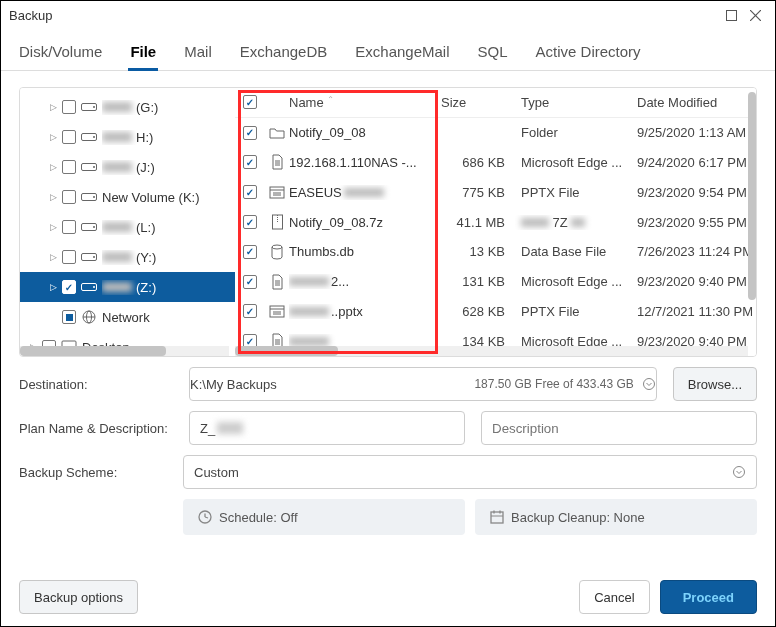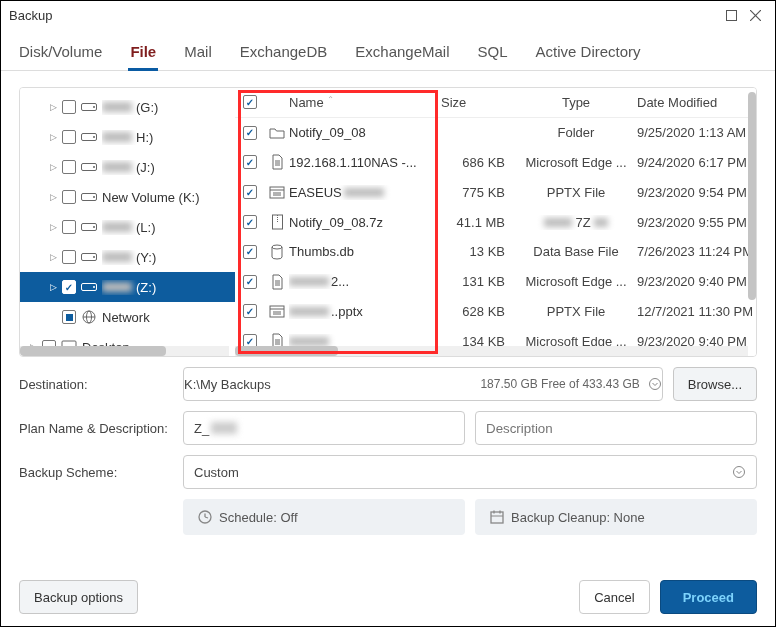--- a/index.html
+++ b/index.html
@@ -3,21 +3,21 @@
 <meta charset="utf-8">
 <style>
   * { box-sizing: border-box; }
   html, body { margin: 0; padding: 0; font-family: "Segoe UI", Arial, sans-serif; font-size: 13px; color: #333; background: #fff; }
   .window { width: 776px; height: 627px; border: 1px solid #000; display: flex; flex-direction: column; }
   .titlebar { display: flex; align-items: center; height: 28px; padding: 0 8px; }
   .titlebar .title { font-size: 13px; flex: 1; }
   .titlebar .tb-btn { width: 24px; height: 24px; display: flex; align-items: center; justify-content: center; color: #555; cursor: pointer; }
   .tabs { display: flex; gap: 28px; padding: 8px 18px 0 18px; border-bottom: 1px solid #ddd; }
   .tab { font-size: 15px; color: #555; padding: 6px 0 10px 0; position: relative; cursor: pointer; text-align: center; }
-  .tab.active { color: #7f1d1d; font-weight: 600; }
+  .tab.active { color: #000000; font-weight: 600; }
   .tab.active::after { content: ""; position: absolute; left: -2px; right: -2px; bottom: -1px; height: 3px; background: #0a5ba3; }
   .body { flex: 1; padding: 16px 18px 10px 18px; display: flex; flex-direction: column; gap: 10px; overflow: hidden; }
   .panes { display: flex; gap: 0; height: 270px; border: 1px solid #dcdcdc; border-radius: 4px; overflow: hidden; position: relative; }
   .tree { width: 215px; overflow: auto; padding: 4px 0; background: #fff; position: relative; }
   .tree-row { display: flex; align-items: center; height: 30px; padding-left: 10px; gap: 4px; cursor: pointer; }
   .tree-row.indent2 { padding-left: 30px; }
   .tree-row.selected { background: #0d5c9e; color: #fff; }
   .tree-row .exp { width: 8px; color: #888; font-size: 9px; }
   .tree-row.selected .exp { color: #fff; }
   .tree-row .cb { width: 14px; height: 14px; border: 1px solid #777; background: #fff; border-radius: 2px; display: flex; align-items: center; justify-content: center; font-size: 10px; color: #0d5c9e; }
@@ -31,32 +31,32 @@
   .tree-hscroll { position: absolute; left: 0; right: 6px; bottom: 0; height: 10px; background: #f0f0f0; }
   .tree-hscroll .thumb { position: absolute; left: 0; width: 70%; top: 0; bottom: 0; background: #c4c4c4; border-radius: 4px; }
 
   .list { flex: 1; display: flex; flex-direction: column; background: #fff; min-width: 0; position: relative; }
   .list-head, .list-row { display: flex; align-items: center; height: 30px; }
   .list-head { border-bottom: 1px solid #eee; color: #444; }
   .col-chk { width: 30px; display: flex; justify-content: center; }
   .col-ico { width: 24px; display: flex; justify-content: center; color: #666; }
   .col-name { width: 152px; padding-right: 6px; white-space: nowrap; overflow: hidden; text-overflow: ellipsis; }
   .col-size { width: 74px; text-align: right; padding-right: 10px; color: #444; white-space: nowrap; }
-  .col-type { width: 116px; padding-left: 6px; white-space: nowrap; overflow: hidden; text-overflow: ellipsis; color: #444; text-align: center; }
+  .col-type { width: 116px; padding-left: 6px; white-space: nowrap; overflow: hidden; text-overflow: ellipsis; color: #444; }
   .col-date { flex: 1; padding-left: 6px; color: #444; white-space: nowrap; }
   .list .cb { width: 14px; height: 14px; border: 1px solid #777; background: #fff; border-radius: 2px; display: flex; align-items: center; justify-content: center; font-size: 10px; color: #0d5c9e; }
   .list .cb.checked::before { content: "✓"; font-weight: bold; }
   .list .blur { display:inline-block; filter: blur(3px); color:#aaa; }
   .highlight-box { position: absolute; border: 3px solid #ff2a2a; pointer-events: none; }
   .list-hscroll { position: absolute; left: 0; right: 8px; bottom: 0; height: 10px; background: #f0f0f0; }
   .list-hscroll .thumb { position: absolute; left: 0; width: 20%; top: 0; bottom: 0; background: #c4c4c4; border-radius: 4px; }
   .pane-vscroll { position: absolute; right: 0; top: 4px; bottom: 4px; width: 8px; background: transparent; }
   .pane-vscroll .thumb { position: absolute; left: 0; right: 0; top: 0; height: 80%; background: #c4c4c4; border-radius: 4px; }
 
-  .form-row { display: flex; align-items: center; gap: 10px; }
+  .form-row { display: flex; align-items: center; gap: 16px; }
   .form-row label { width: 154px; color: #444; font-size: 13px; }
   .dest-input { flex: 1; display: flex; align-items: center; border: 1px solid #ccc; border-radius: 4px; padding: 0 0; height: 34px; background: #fff; }
   .dest-input .path { flex: 1; color: #444; }
   .dest-input .free { color: #666; font-size: 12px; margin-right: 8px; }
   .dest-input .dd { color: #888; }
   .btn { height: 34px; padding: 0 14px; border: 1px solid #c7c7c7; border-radius: 4px; background: #f2f4f6; color: #333; cursor: pointer; display: flex; align-items: center; justify-content: center; }
   .plain-input { height: 34px; border: 1px solid #ccc; border-radius: 4px; padding: 0 10px; color: #444; display: flex; align-items: center; }
   .scheme-row, .status-row { display: flex; gap: 10px; }
   .status-pill { flex: 1; height: 36px; background: #eef1f4; border-radius: 4px; display: flex; align-items: center; gap: 6px; padding: 0 14px; color: #555; }
   .footer { display: flex; align-items: center; justify-content: space-between; padding: 12px 18px; text-align: right; }

